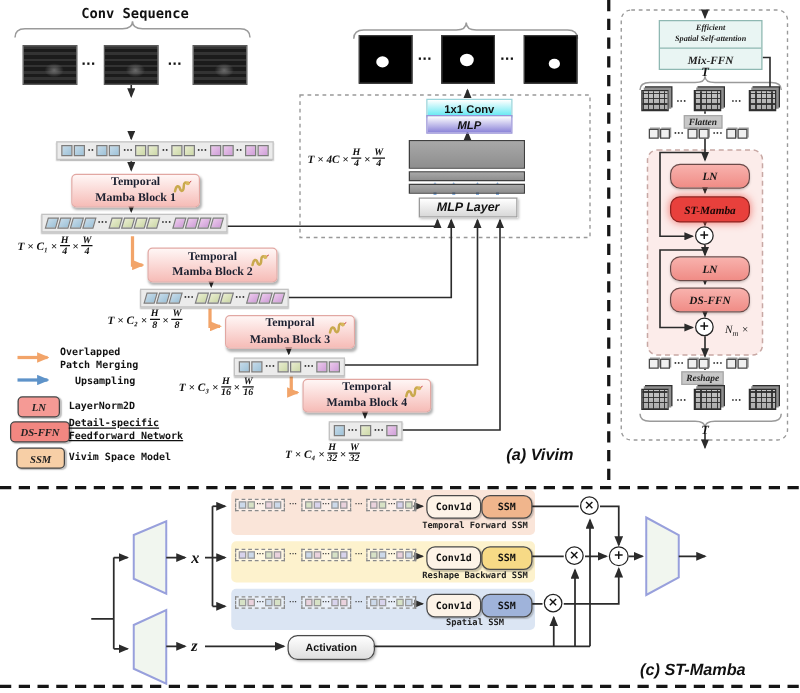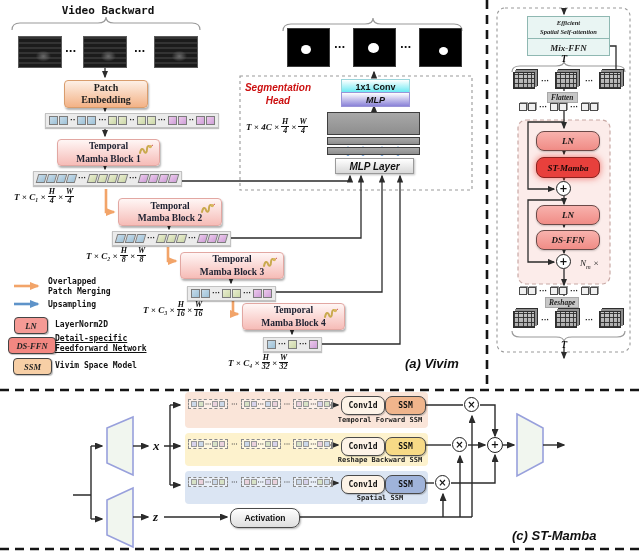--- a/index.html
+++ b/index.html
@@ -219,32 +219,28 @@
       <path d="M543,445 H564" marker-end="url(#ma)"></path>
       <path d="M133,517 H148" marker-end="url(#ma)"></path>
       <path d="M164,517 H227" marker-end="url(#ma)"></path>
       <path d="M298,517 H472"></path>
       <path d="M443,517 V494" marker-end="url(#ma)"></path>
       <path d="M460,517 V456" marker-end="url(#ma)"></path>
       <path d="M472,517 V416" marker-end="url(#ma)"></path>
     </g>
   </svg>
 
-  <div class="abs mono-title" style="left:108px;top:4px;">Video Backward</div>
+  <div class="abs mono-title" style="left:108px;top:4px;">Conv Sequence</div>
 
   <div class="abs us-frame" style="left:18px;top:36px;"></div>
   <div class="abs fdots" style="left:65px;top:46px;">···</div>
   <div class="abs us-frame" style="left:83px;top:36px;"></div>
   <div class="abs fdots" style="left:134px;top:46px;">···</div>
   <div class="abs us-frame" style="left:154px;top:36px;"></div>
 
-  <div class="abs ctr patch-box" style="left:64px;top:80px;width:82px;height:26px;flex-direction:column;">
-    <span>Patch</span>
-    <span>Embedding</span>
-  </div>
 
   <div class="abs strip" style="left:45px;top:113px;">
     <span class="g">
         <span class="sq tb"></span>
         <span class="sq tb"></span>
       </span>
     <span class="dots">··</span>
     <span class="g">
         <span class="sq tb"></span>
         <span class="sq tb"></span>
@@ -425,43 +421,41 @@
       </span>
     <span>×</span>
     <span class="frac">
         <span class="fn">W</span>
         <span>32</span>
       </span>
   </div>
 
   <div class="abs leg-label" style="left:48px;top:277px;">Overlapped
 Patch Merging</div>
-  <div class="abs leg-label" style="left:48px;top:300px;">Upsampling</div>
+  <div class="abs leg-label" style="left:60px;top:300px;">Upsampling</div>
   <div class="abs ctr chip chip-ln" style="left:14px;top:317px;width:32px;height:15px;">LN</div>
   <div class="abs leg-label" style="left:55px;top:320px;">LayerNorm2D</div>
   <div class="abs ctr chip chip-ds" style="left:8px;top:337px;width:46px;height:15px;">DS-FFN</div>
   <div class="abs leg-label" style="left:55px;top:334px;text-decoration:underline;">Detail-specific
 Feedforward Network</div>
   <div class="abs ctr chip chip-ssm" style="left:13px;top:358px;width:37px;height:15px;">SSM</div>
   <div class="abs leg-label" style="left:55px;top:361px;">Vivim Space Model</div>
 
   <div class="abs seg-frame" style="left:287px;top:28px;">
       <span class="blob" style="left:13px;top:16px;width:10px;height:9px;"></span>
     </div>
   <div class="abs fdots" style="left:334px;top:42px;">···</div>
   <div class="abs seg-frame" style="left:353px;top:28px;">
       <span class="blob" style="left:14px;top:14px;width:11px;height:10px;"></span>
     </div>
   <div class="abs fdots" style="left:400px;top:42px;">···</div>
   <div class="abs seg-frame" style="left:419px;top:28px;">
       <span class="blob" style="left:19px;top:18px;width:9px;height:8px;"></span>
     </div>
 
-  <div class="abs ctr seghead-label" style="left:242px;top:82px;width:72px;">Segmentation
-Head</div>
   <div class="abs ctr conv1x1" style="left:341px;top:79px;width:67px;height:13px;">1x1 Conv</div>
   <div class="abs ctr mlpbox" style="left:341px;top:92px;width:67px;height:13px;">MLP</div>
   <div class="abs bar" style="left:327px;top:112px;width:93px;height:23px;"></div>
   <div class="abs bar" style="left:327px;top:137px;width:93px;height:8px;"></div>
   <div class="abs bar" style="left:327px;top:147px;width:93px;height:8px;"></div>
   <div class="abs dim" style="left:246px;top:118px;text-align:center;">
     <span>T × 4C ×</span>
     <span class="frac">
         <span class="fn">H</span>
         <span>4</span>

